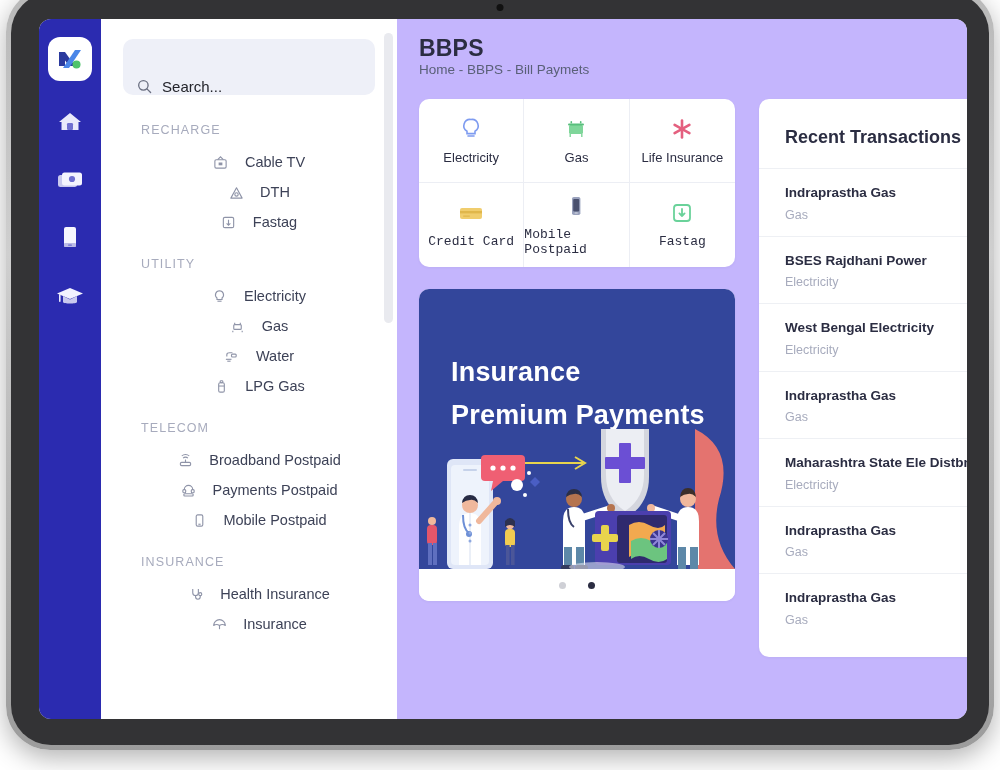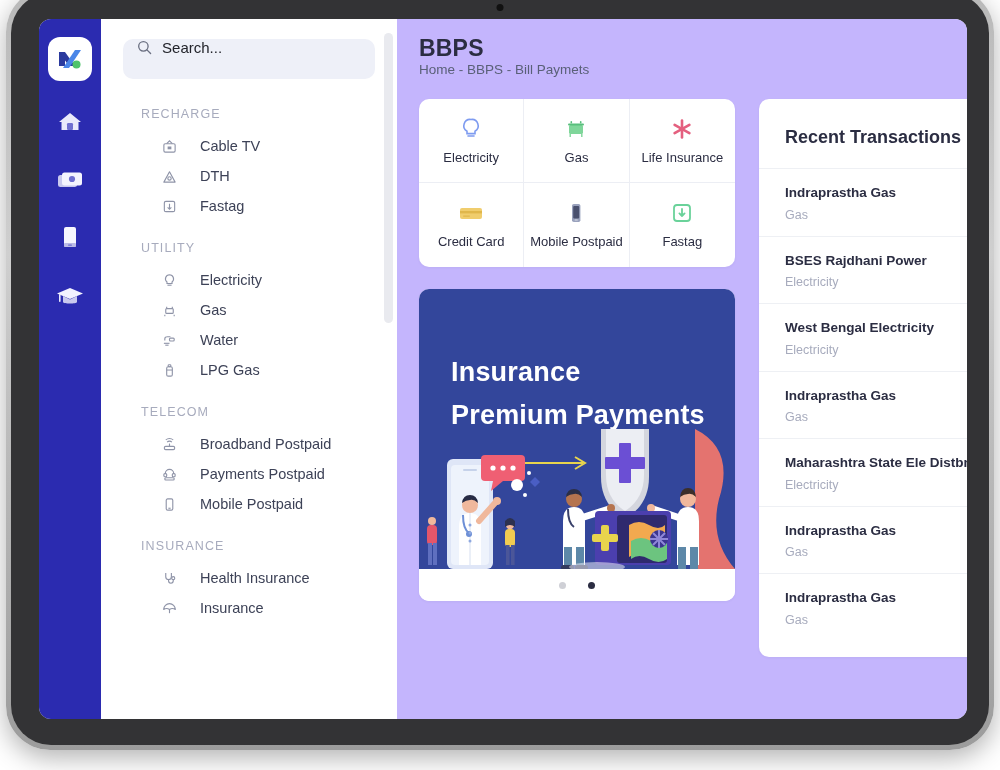--- a/index.html
+++ b/index.html
@@ -67,45 +67,46 @@
   
   #menu-panel {
     width: 296px; flex: 0 0 296px;
     background: #ffffff;
     position: relative;
     overflow: hidden;
     padding: 0 0 0 0;
   }
   #search-wrap { padding: 20px 22px 8px 22px; }
   #search-box {
-    display: flex; align-items: flex-start; gap: 10px;
+    display: flex; align-items: flex-end; gap: 10px;
     background: #eef0f8;
     border-radius: 10px;
-    height: 40px;
+    height: 56px;
     padding: 0 14px;
   }
   #search-input {
     border: none; outline: none; background: transparent;
     font-family: "Liberation Sans", sans-serif;
     font-size: 15px; color: #23242b;
     width: 100%;
   }
   #search-input::placeholder { color: #23242b; }
 
   .menu-group { padding: 0 40px; }
   .group-title {
     font-size: 12.5px; letter-spacing: 1.1px;
     color: #a7abbd; font-weight: 400;
     margin: 20px 0 10px 0;
     text-transform: uppercase;
   }
   .menu-item {
-    display: flex; align-items: center; gap: 23px;
+    display: flex; align-items: center; gap: 16px;
     padding: 7px 0 7px 20px;
     cursor: pointer;
+    justify-content: center;
   }
   .menu-item .mi-icon {
     width: 16px; height: 16px; flex: 0 0 16px;
     display: flex; align-items: center; justify-content: center;
     color: #8f94a8;
   }
   .menu-item .mi-label {
     font-size: 14.5px; color: #3d4257; font-weight: 400;
   }
 
@@ -150,21 +151,21 @@
   }
   .tile {
     height: 84px;
     border-right: 1px solid #eceef4;
     border-bottom: 1px solid #eceef4;
     display: flex; flex-direction: column;
     align-items: center; justify-content: center;
     gap: 9px; cursor: pointer;
   }
   .tile:nth-child(3n) { border-right: none; }
-  .tile:nth-child(n+4) { border-bottom: none; }
+  .tile:nth-child(n+4) { border-bottom: none; font-family: Liberation Mono, monospace; }
   .tile-label {
     font-size: 13px; color: #2b2d42; font-weight: 400;
   }
   .tile-icon { height: 24px; display: flex; align-items: center; }
 
   
   #banner-card {
     margin-top: 22px;
     background: #fff;
     border-radius: 10px;

